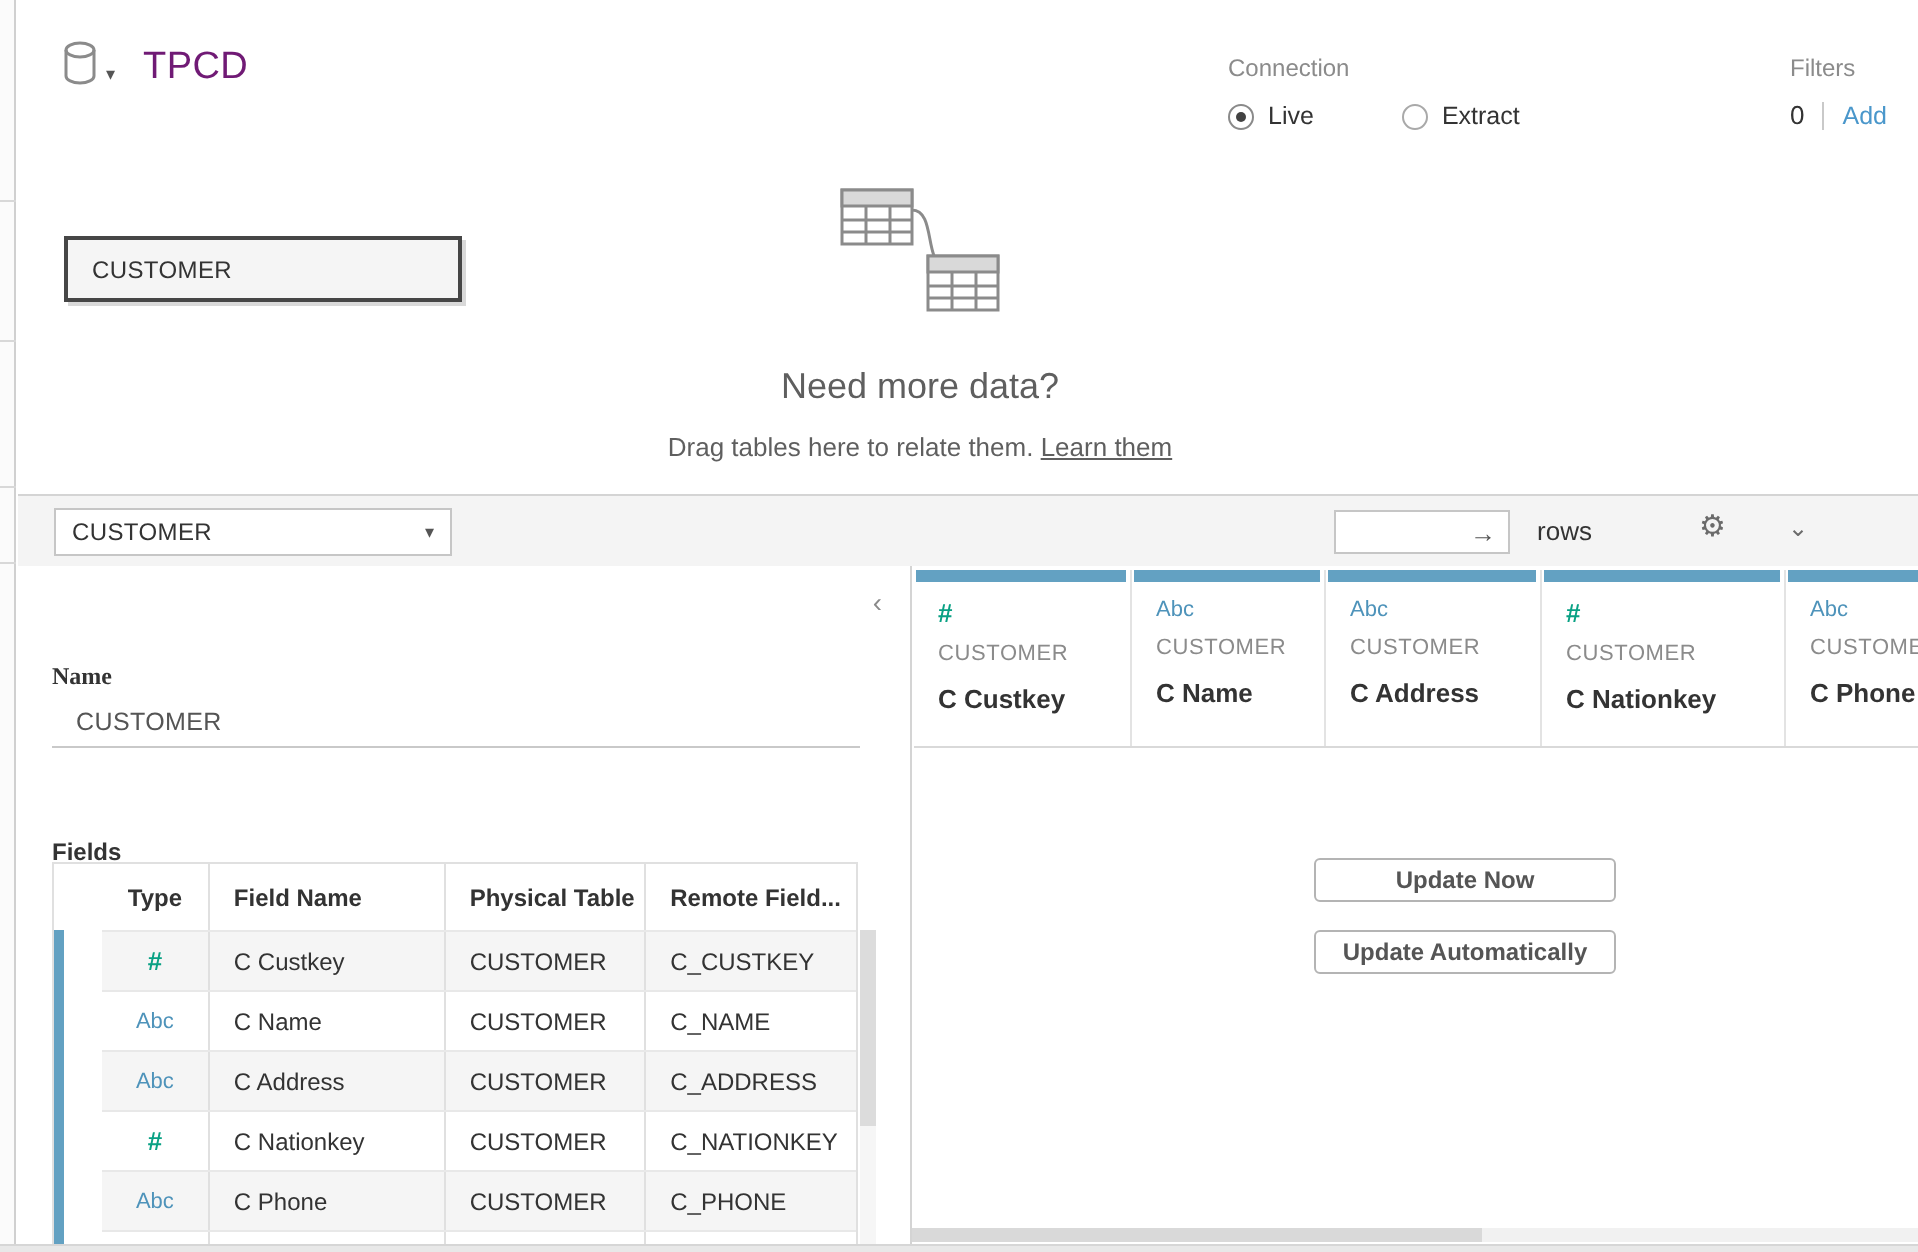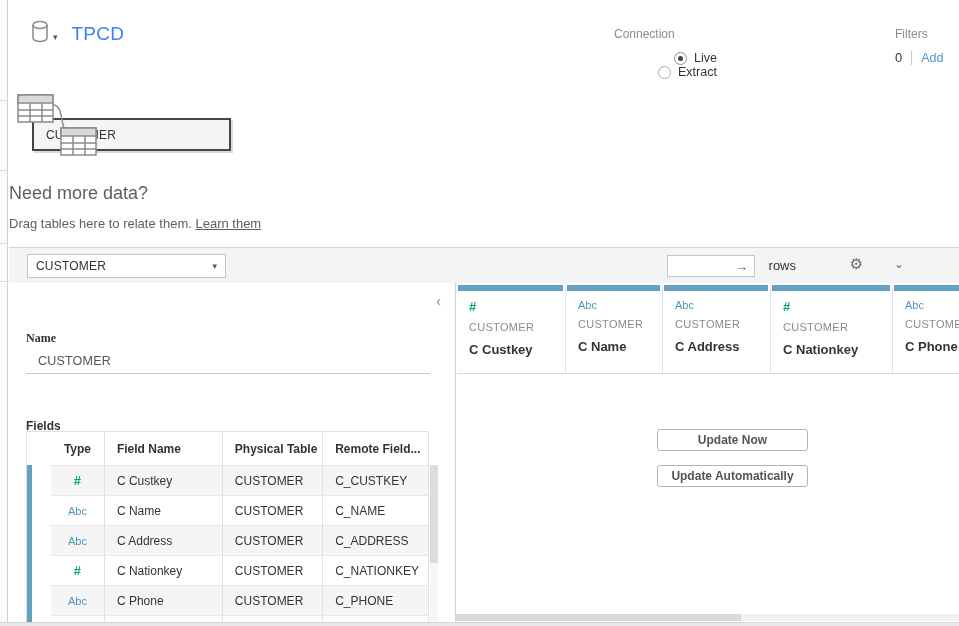--- a/index.html
+++ b/index.html
@@ -9,43 +9,43 @@
 
   
   .left-strip { position:absolute; left:0; top:0; width:8px; height:626px; background:#fbfbfb; border-right:1px solid #d0d0d0; }
   .left-strip .tick { position:absolute; left:0; width:8px; border-top:1px solid #d8d8d8; }
 
   
   .canvas { position:absolute; left:9px; top:0; width:950px; height:247px; background:#fff; }
   .src-header { position:absolute; left:21px; top:20px; display:flex; align-items:center; }
   .db-icon { width:20px; height:24px; }
   .db-caret { font-size:9px; color:#555; margin:6px 0 0 3px; }
-  .src-title { font-size:19px; color:#3b82f6; margin-left:14px; letter-spacing:0.2px; }
+  .src-title { font-size:19px; color:#701a75; margin-left:14px; letter-spacing:0.2px; }
 
   .conn-group { position:absolute; left:605px; top:27px; }
   .group-label { color:#8b8b8b; font-size:12px; }
-  .radio-row { display:flex; align-items:flex-end; margin-top:10px;flex-direction:column; }
+  .radio-row { display:flex; align-items:center; margin-top:10px; }
   .radio { width:13px; height:13px; border-radius:50%; border:1px solid #8a8a8a; position:relative; background:#fff; }
   .radio.selected::after { content:""; position:absolute; left:3px; top:3px; width:5px; height:5px; border-radius:50%; background:#424242; }
   .radio.unselected { border-color:#a9a9a9; }
   .radio-label { margin:0 0 0 7px; color:#333; font-size:12.5px; }
   .radio-item { display:flex; align-items:center; }
   .radio-item + .radio-item { margin-left:44px; }
 
   .filters-group { position:absolute; left:886px; top:27px; }
   .filters-row { display:flex; align-items:center; margin-top:9px; }
   .filters-count { color:#333; font-size:13px; }
   .filters-divider { width:1px; height:14px; background:#c9c9c9; margin:0 9px; }
   .filters-add { color:#4a97cb; font-size:12.5px; cursor:pointer; }
 
   .table-chip { position:absolute; left:23px; top:118px; width:199px; height:33px; background:#f5f5f5;
     border:2px solid #464646; box-shadow:2px 2px 0 rgba(0,0,0,0.15); display:flex; align-items:center;
     padding-left:12px; font-size:12px; color:#333; letter-spacing:0.2px; }
 
-  .empty-state { position:absolute; left:0; top:92px; width:870px; text-align:left; }
+  .empty-state { position:absolute; left:16px; top:92px; width:870px; text-align:center; }
   .empty-illustration { display:inline-block; }
   .empty-title { margin-top:20px; font-size:18px; color:#5f5f5f; }
   .empty-subtitle { margin-top:12px; font-size:13px; color:#5f5f5f; }
   .learn-more { text-decoration:underline; color:#5f5f5f; cursor:pointer; }
 
   
   .toolbar { position:absolute; left:9px; top:247px; width:950px; height:36px; background:#f4f4f4; border-top:1px solid #d4d4d4; }
   .table-select { position:absolute; left:18px; top:6px; width:199px; height:24px; background:#fff; border:1px solid #c6c6c6;
     display:flex; align-items:center; padding:0 8px; cursor:pointer; }
   .table-select .sel-label { font-size:12px; color:#333; flex:1; letter-spacing:0.2px; }

